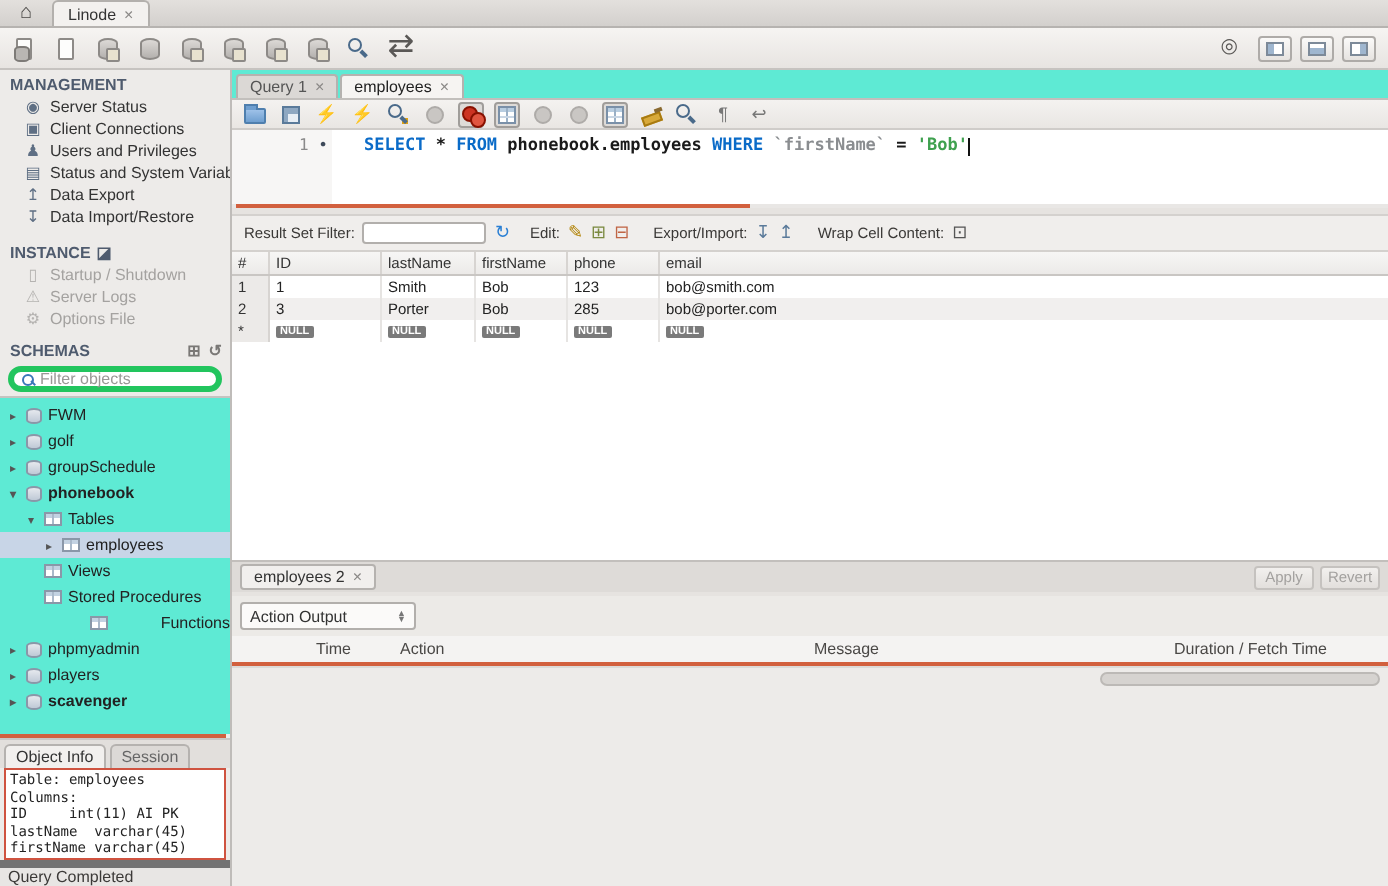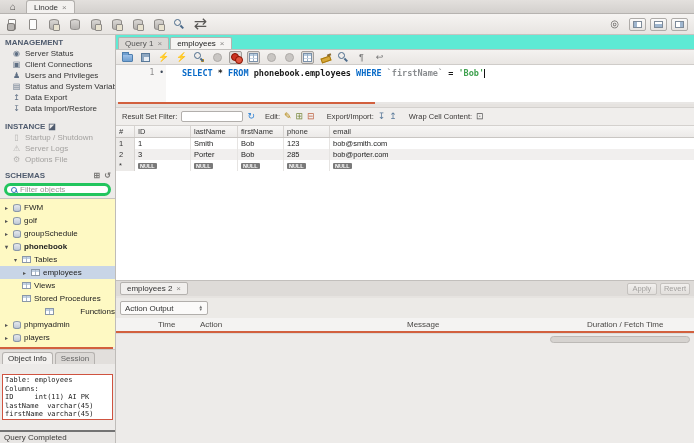--- a/index.html
+++ b/index.html
@@ -59,34 +59,34 @@
   .side-item.dis .ic { color:#b5b3b1; }
   .hdr-ic { font-size:8px; color:#4f5b6e; }
   .schemas-hdr { margin-top:3px; }
   .schemas-hdr .hdr-right { margin-left:auto; margin-right:4px; display:flex; gap:4px; color:#7a7876; font-size:8px; }
   .filterbox { margin:2px 4px; height:13px; flex:none; background:#fff; border:3px solid #22c55e; border-radius:7px; display:flex; align-items:center; padding:0 4px; gap:3px; }
   .filterbox input { border:none; outline:none; background:transparent; font-size:8px; color:#444; width:80px; font-family:"Liberation Sans",sans-serif; }
   .filterbox input::placeholder { color:#9a9896; }
   .fmag { width:6px; height:6px; position:relative; flex:none; }
   .fmag::before { content:""; position:absolute; width:4px; height:4px; border:1.2px solid #3a76b8; border-radius:50%; }
   .fmag::after { content:""; position:absolute; width:3px; height:1.2px; background:#3a76b8; transform:rotate(45deg); left:4px; top:4.5px; }
-  .tree { flex:1; background:#fef9c3; border-top:1px solid #c6c3c0; padding-top:2px; overflow:hidden; }
+  .tree { flex:1; background:#5eead4; border-top:1px solid #c6c3c0; padding-top:2px; overflow:hidden; }
   .tree-item { height:13px; display:flex; align-items:center; gap:3px; font-size:8px; color:#222; white-space:nowrap; }
   .tree-item.sel { background:#c8d5e7; }
   .tree-item.bold { font-weight:bold; }
   .exp { width:7px; text-align:center; font-size:6px; color:#555; flex:none; }
   .tcyl { width:8px; height:8px; background:linear-gradient(#e6e9ee,#bfc9d6); border:1px solid #8a97a8; border-radius:4px/2px; flex:none; }
   .tgrid { width:9px; height:7px; border:1px solid #8a97a8; background:#fff; box-shadow:inset 0 2px 0 #c3d2e2; position:relative; flex:none; }
   .tgrid::before { content:""; position:absolute; left:3px; top:0; bottom:0; width:1px; background:#aab9ca; }
   .orange-bar { height:2px; background:#d2603e; flex:none; margin-right:2px; }
   .info-tabs { height:15px; flex:none; background:#e2dfdc; display:flex; align-items:flex-end; gap:2px; padding-left:2px; border-top:1px solid #cac7c4; }
   .itab { font-size:8px; padding:1px 5px; border:1px solid #b5b2af; border-bottom:none; border-radius:3px 3px 0 0; background:#f2f0ee; color:#333; }
   .itab.inactive { background:#dcd9d6; color:#666; }
-  .info-box { flex:none; height:46px; margin:10px 2px; background:#fff; border:1px solid #cf5340; font-family:"DejaVu Sans Mono",monospace; font-size:7px; line-height:8.6px; padding:1px 2px; color:#222; overflow:hidden; white-space:pre; }
-  .side-status { height:13px; flex:none; display:flex; align-items:center; padding-left:4px; font-size:8px; color:#3c3a38; background:#e8e6e4; border-top:2px solid #737373; }
+  .info-box { flex:none; height:46px; margin:0 2px; background:#fff; border:1px solid #cf5340; font-family:"DejaVu Sans Mono",monospace; font-size:7px; line-height:8.6px; padding:1px 2px; color:#222; overflow:hidden; white-space:pre; }
+  .side-status { height:13px; flex:none; display:flex; align-items:center; padding-left:4px; font-size:8px; color:#3c3a38; background:#e8e6e4; border-top:4px solid #737373; }
 
   
   .main { position:absolute; left:116px; top:35px; right:0; bottom:0; display:flex; flex-direction:column; background:#e9e7e5; }
   .qtabs { height:15px; flex:none; background:#5eead4; display:flex; align-items:flex-end; gap:1px; padding-left:2px; border-bottom:1px solid #c2bfbc; }
   .qtab { font-size:8px; padding:1px 6px; display:flex; gap:4px; align-items:center; border:1px solid #b5b2af; border-bottom:none; border-radius:2px 2px 0 0; background:#dbd8d5; color:#555; }
   .qtab.active { background:#f6f4f2; color:#222; }
   .sqlbar { height:15px; flex:none; display:flex; align-items:center; gap:5px; padding-left:5px; background:linear-gradient(#f4f2f0,#e9e6e3); border-bottom:1px solid #cfccc9; }
   .sicon { width:13px; height:13px; display:flex; align-items:center; justify-content:center; font-size:9px; position:relative; }
   .editor { flex:none; height:37px; background:#fff; display:flex; position:relative; }
   .gutter { width:50px; flex:none; text-align:right; padding:3px 2px 0 0; font-family:"DejaVu Sans Mono",monospace; font-size:8px; color:#8a8a8a; background:#f7f6f5; }

